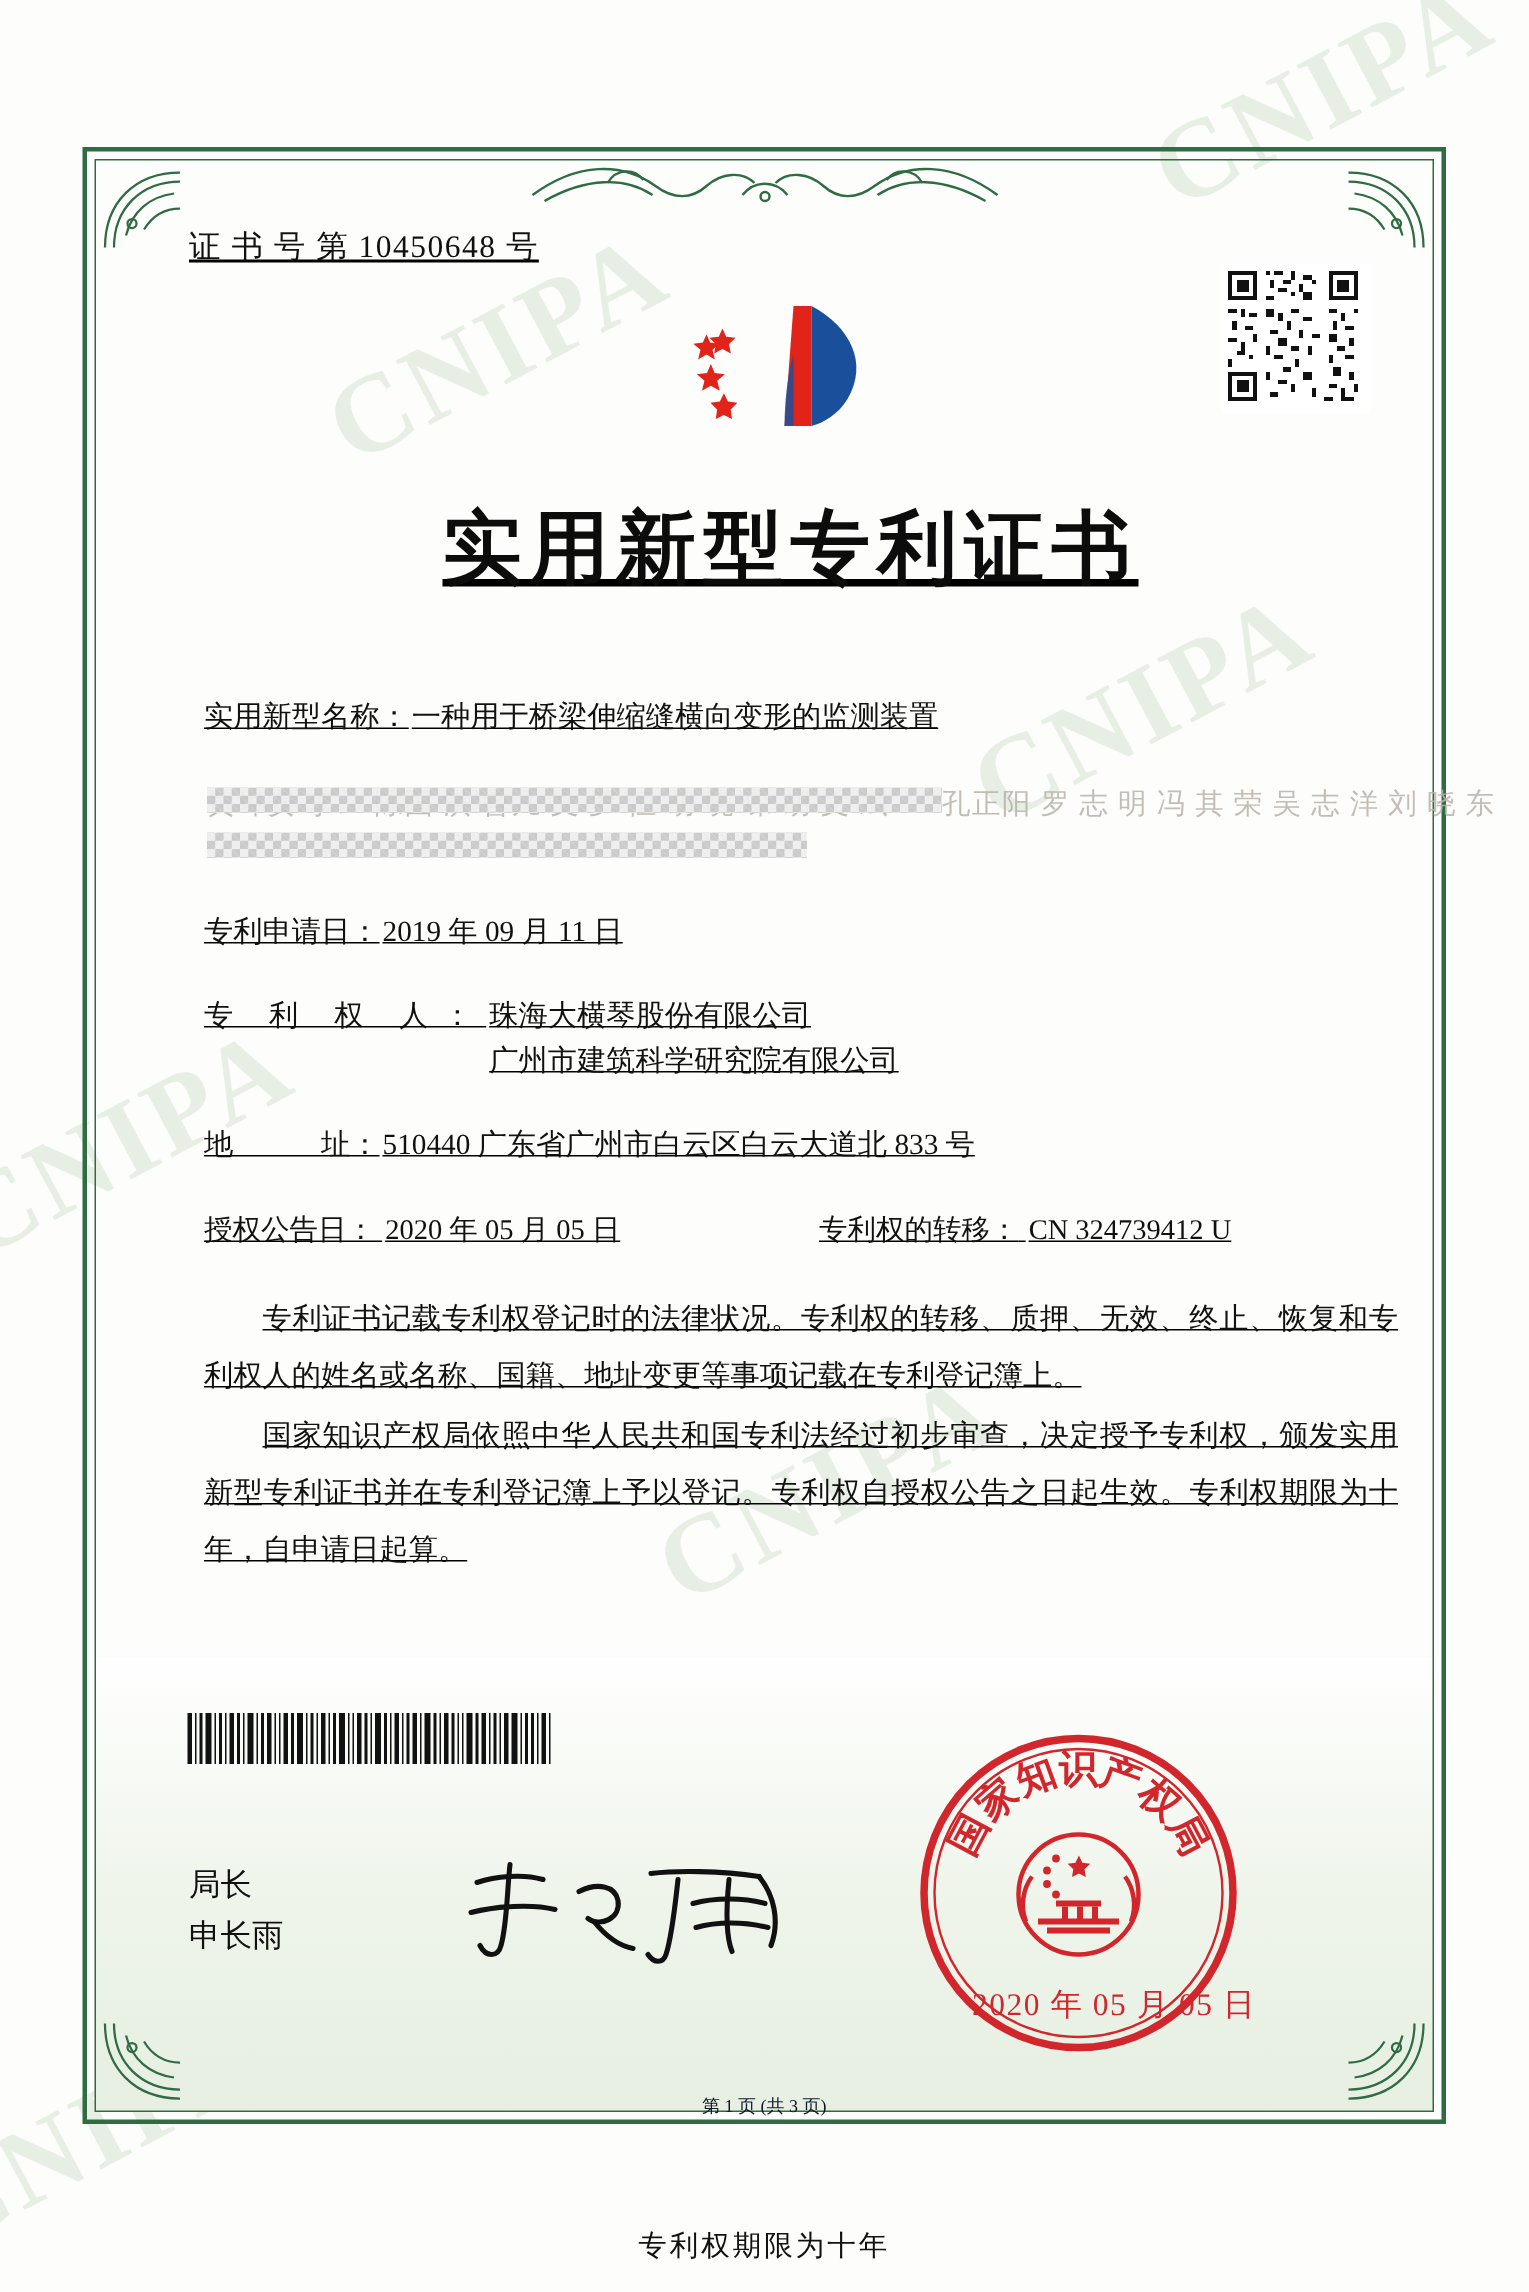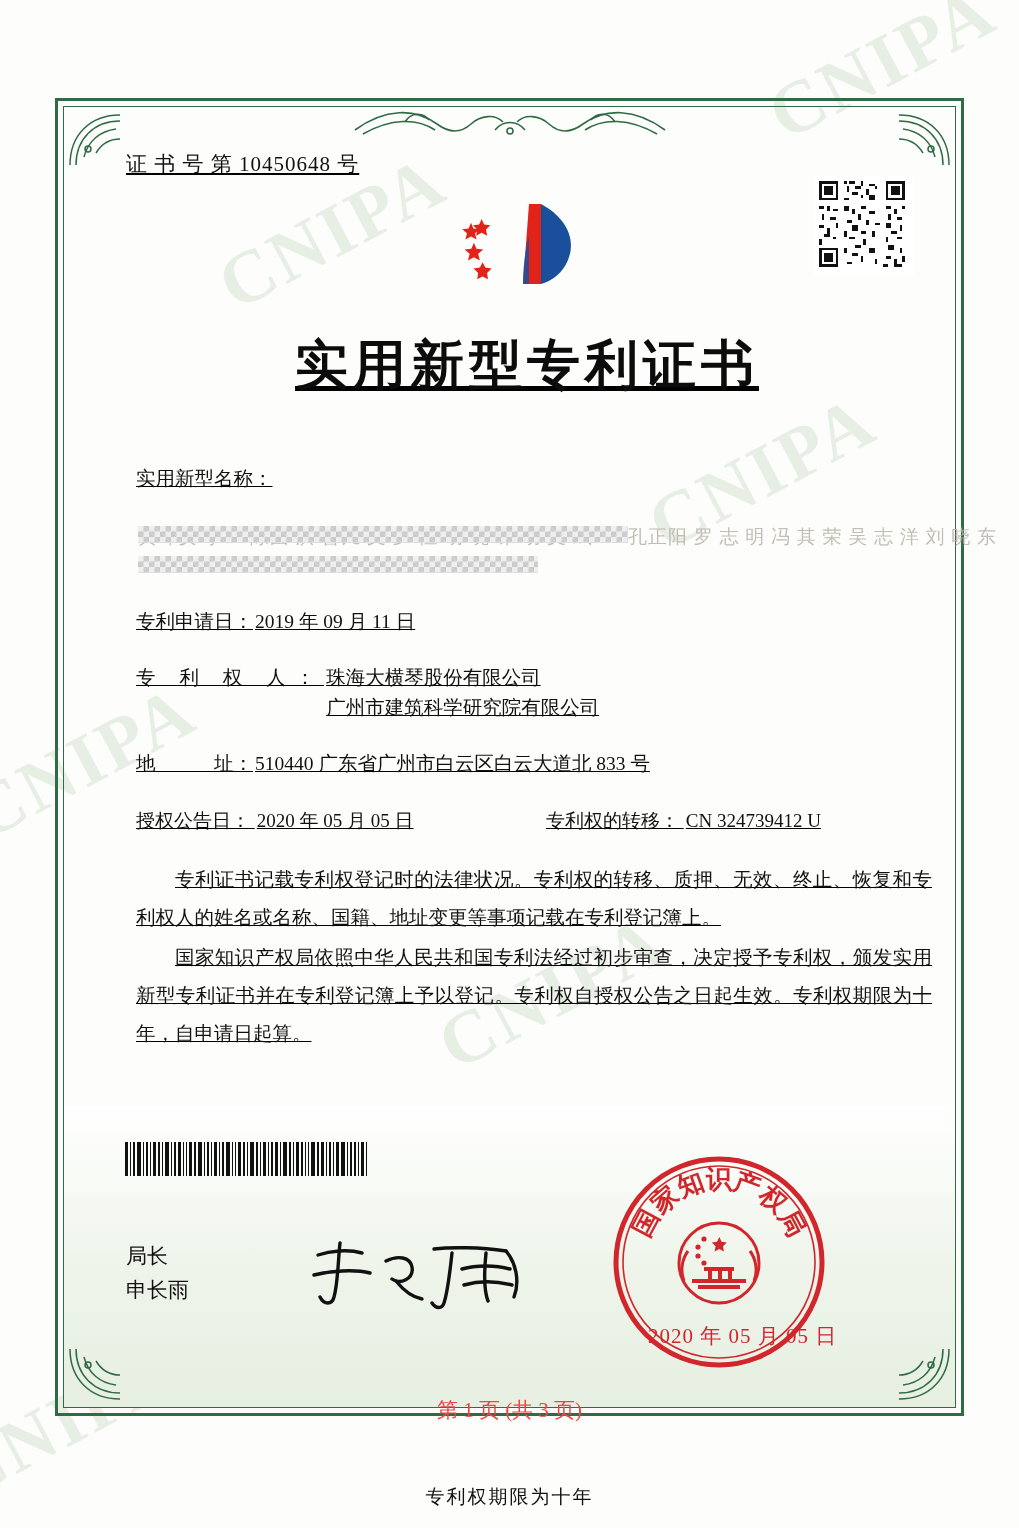--- a/index.html
+++ b/index.html
@@ -242,22 +242,22 @@
     color: #d1262b;
     letter-spacing: 1px;
     font-family: "Liberation Serif", serif;
   }
 
   .page-no {
     position: absolute;
     left: 0; right: 0;
     top: 1396px;
     text-align: center;
-    font-size: 21px;
-    color: #ef4444;
+    font-size: 12px;
+    color: #0f172a;
   }
   .footer-note {
     position: absolute;
     left: 0; right: 0;
     top: 1484px;
     text-align: center;
     font-size: 19px;
     letter-spacing: 2px;
     color: #111;
   }
@@ -424,20 +424,21 @@
         <path d="M86 96 C86 80, 88 62, 92 48 L92 96 Z" fill="#1a4f9c" opacity=".85"></path>
       </svg>
     </div>
 
     <div class="title">实用新型专利证书</div>
 
     <div class="fields">
 
       <div class="row">
         <span class="label">实用新型名称：</span>
+        <span class="value">一种用于桥梁伸缩缝横向变形的监测装置</span>
       </div>
 
       <div class="row">
         <span class="value">
           <span class="inventor-line1">
             <span class="ghost">黄埠安 李ㄨ 陈国 洪 曾凡 文 罗 恒 胡 晓 琛 胡 文 斌</span>
             <span class="redact" style="width:490px;"></span>
           </span>
           <span class="inventor-line2">
             <span class="ghost">孔正阳 罗 志 明 冯 其 荣 吴 志 洋 刘 晓 东</span>

